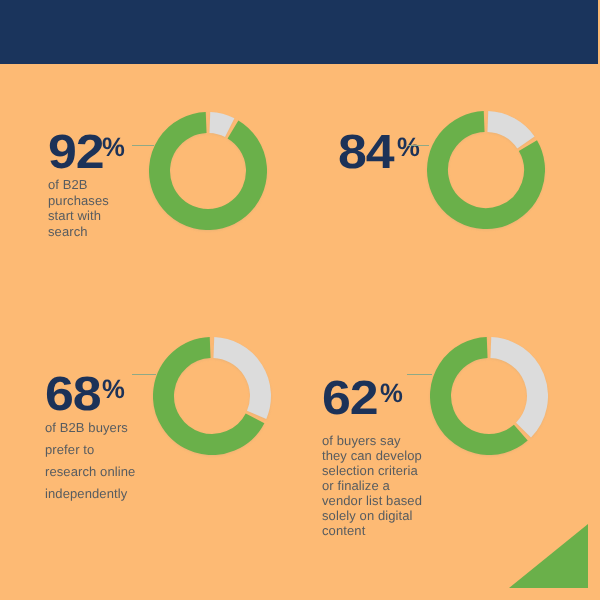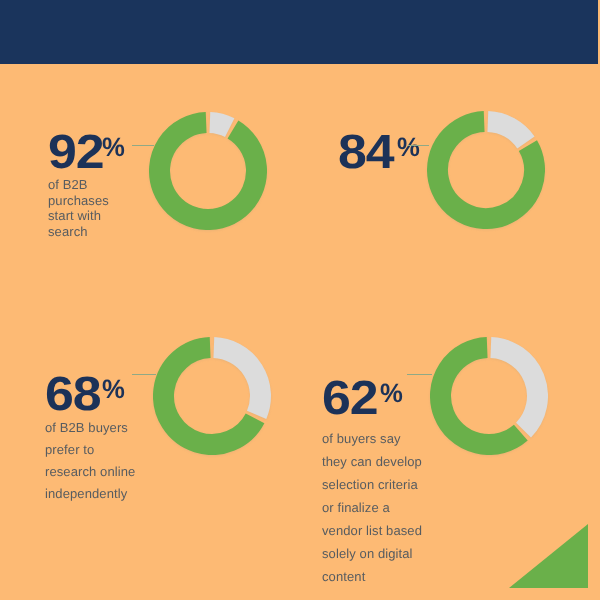--- a/index.html
+++ b/index.html
@@ -28,21 +28,21 @@
          font-weight:bold; color:#1c3258; font-size:26.5px; line-height:1;
          display:inline-block; transform:scaleX(0.97) translateY(4.6px) translateZ(0); transform-origin:left top; }
   #stat0 .pct { left:53.5px; }
   #stat1 .pct { left:58.5px; }
   #stat2 .pct { left:57px; }
   #stat3 .pct { left:57.5px; }
   .desc { position:relative; color:#575c60; font-size:13px; line-height:15.8px; white-space:pre-line; letter-spacing:0.1px; }
   #stat0 .desc { margin-top:-0.3px; }
   #stat1 .desc { line-height:13.9px; margin-top:-3.5px; }
   #stat2 .desc { line-height:22px; margin-top:-2.4px; }
-  #stat3 .desc { line-height:23px; margin-top:4px; }
+  #stat3 .desc { line-height:15px; margin-top:10px; }
   .conn { position:absolute; height:1.2px; background:#8fa986; }
   .donut { position:absolute; filter:drop-shadow(0 1px 1.2px rgba(120,130,120,0.13)); }
 </style>
 </head>
 <body>
 
 <div id="page">
 
   <div id="topbar"></div>
 

